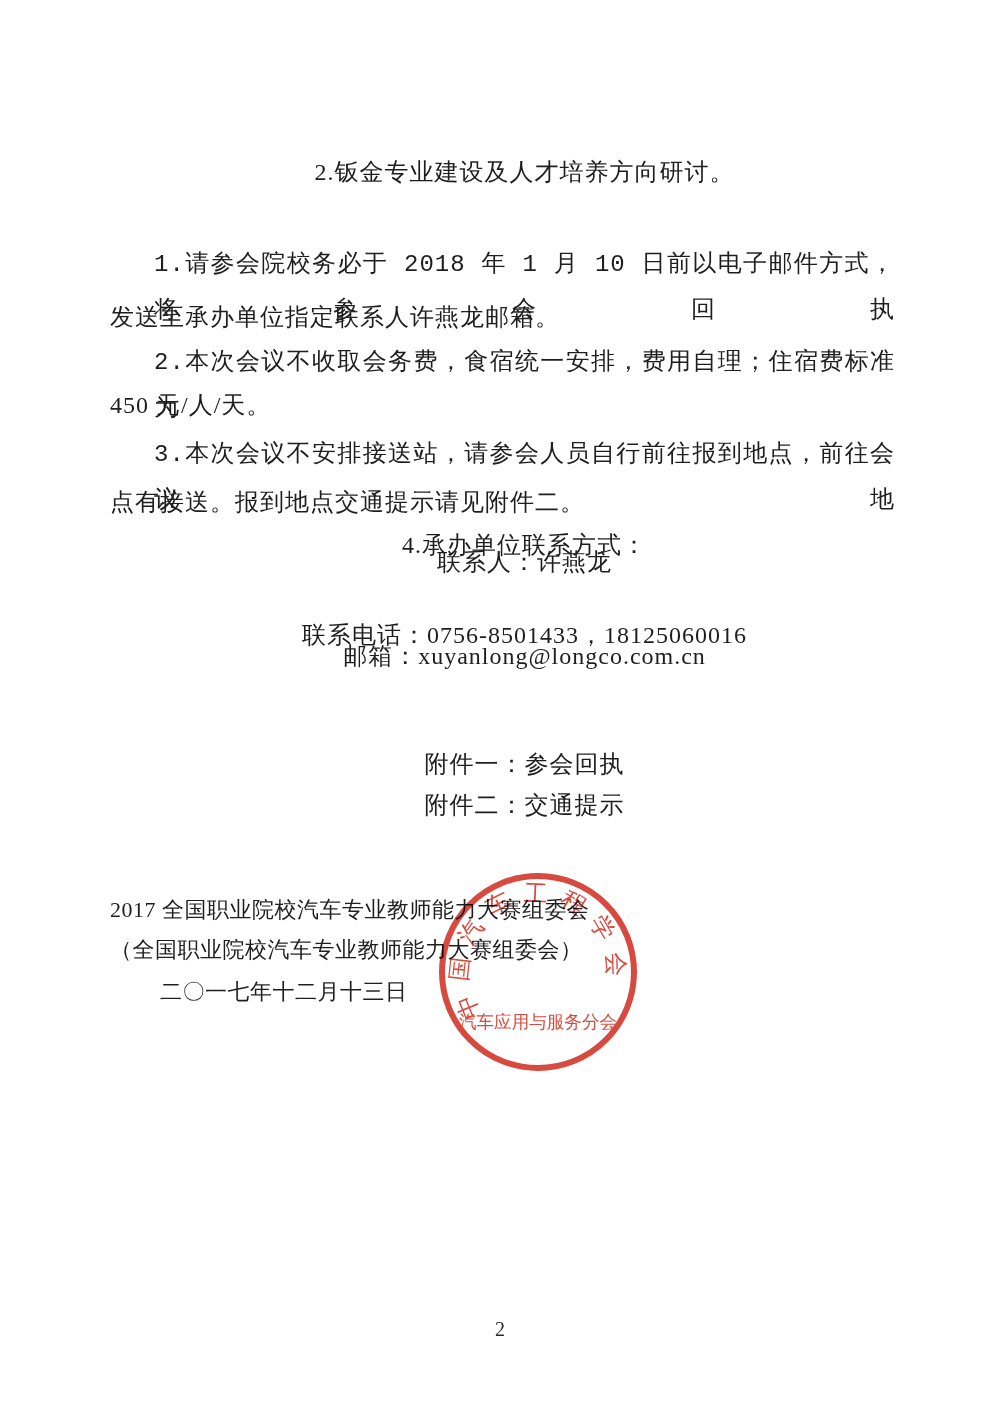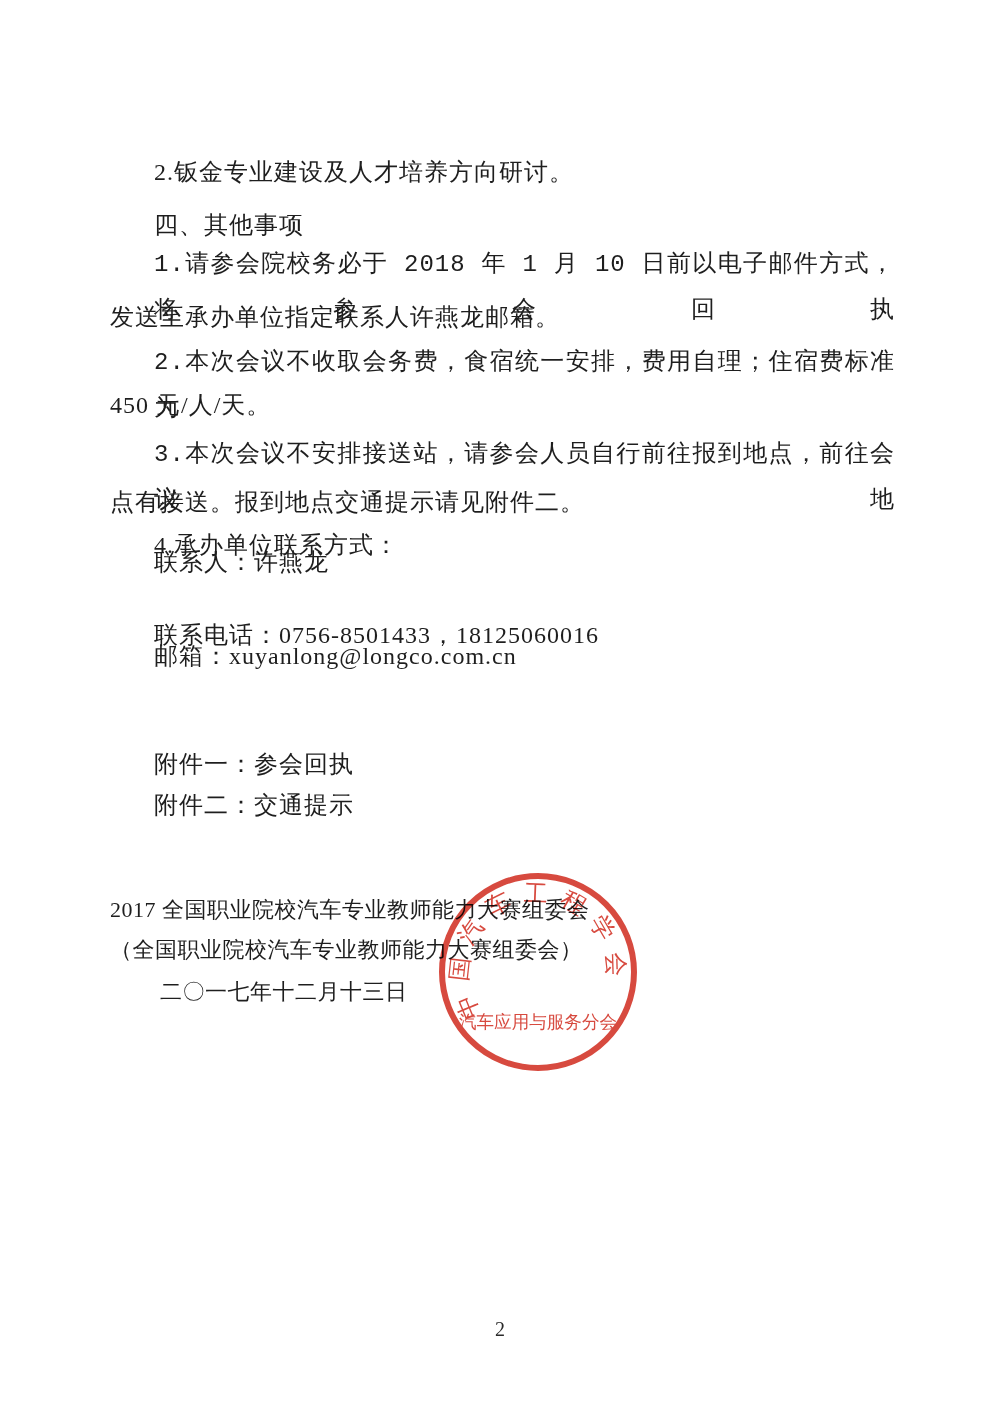--- a/index.html
+++ b/index.html
@@ -23,20 +23,21 @@
     width: 785px;
     height: 46px;
     line-height: 46px;
     font-size: 24px;
     letter-spacing: 1px;
     white-space: nowrap;
   }
   .indent {
     padding-left: 44px;
     width: 741px;
+    text-align: center;
   }
   .justify {
     white-space: normal;
     text-align: justify;
     text-align-last: justify;
     font-family: Liberation Mono, monospace;
   }
   .sig-line {
     position: absolute;
     left: 110px;
@@ -72,21 +73,20 @@
     pointer-events: none;
   }
 </style>
 </head>
 <body>
 
 <div class="page">
 
   <div class="line indent" style="top:149px">2.钣金专业建设及人才培养方向研讨。</div>
 
-  <div class="line indent" style="top:202px">四、其他事项</div>
 
   <div class="line indent justify" style="top:242px">1.请参会院校务必于 2018 年 1 月 10 日前以电子邮件方式，将参会回执</div>
 
   <div class="line" style="top:294px">发送至承办单位指定联系人许燕龙邮箱。</div>
 
   <div class="line indent justify" style="top:340px">2.本次会议不收取会务费，食宿统一安排，费用自理；住宿费标准为</div>
 
   <div class="line" style="top:382px">450 元/人/天。</div>
 
   <div class="line indent justify" style="top:432px">3.本次会议不安排接送站，请参会人员自行前往报到地点，前往会议地</div>

